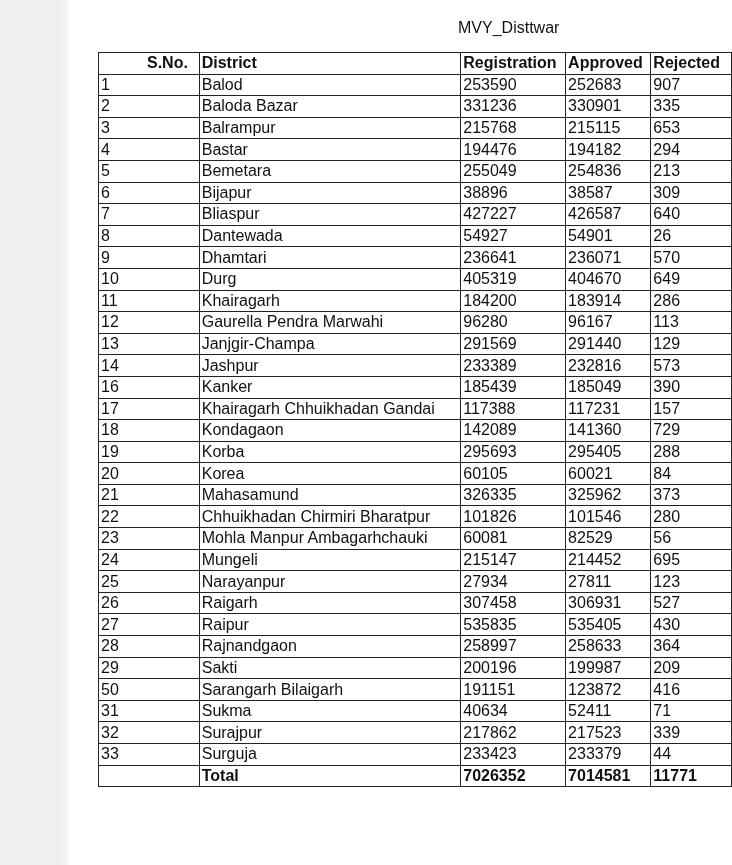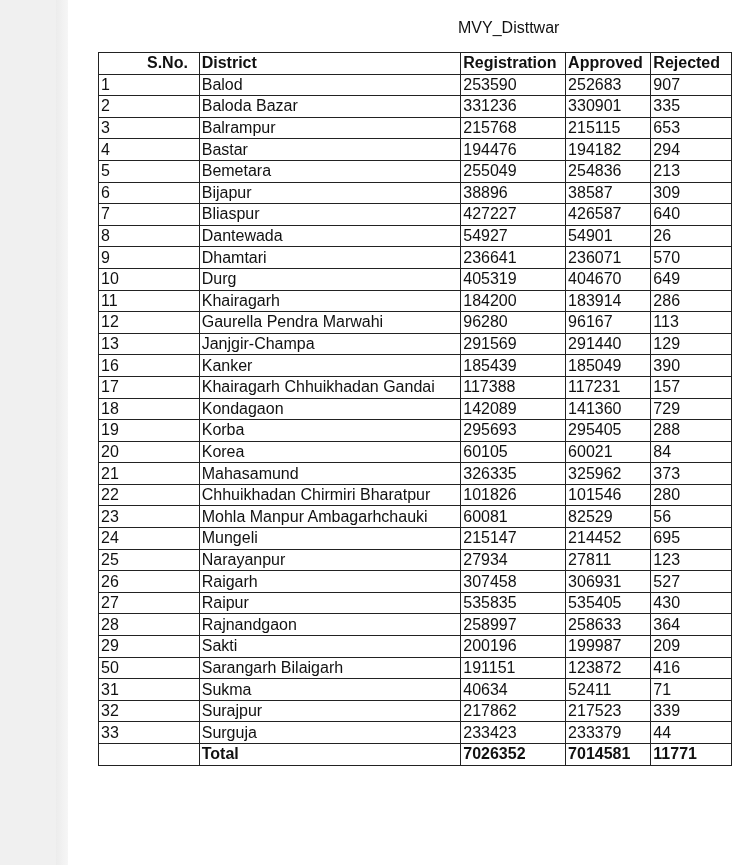--- a/index.html
+++ b/index.html
@@ -153,20 +153,27 @@
         <td>113</td>
       </tr>
       <tr>
         <td>13</td>
         <td>Janjgir-Champa</td>
         <td>291569</td>
         <td>291440</td>
         <td>129</td>
       </tr>
       <tr>
+        <td>14</td>
+        <td>Jashpur</td>
+        <td>233389</td>
+        <td>232816</td>
+        <td>573</td>
+      </tr>
+      <tr>
         <td>16</td>
         <td>Kanker</td>
         <td>185439</td>
         <td>185049</td>
         <td>390</td>
       </tr>
       <tr>
         <td>17</td>
         <td>Khairagarh Chhuikhadan Gandai</td>
         <td>117388</td>

